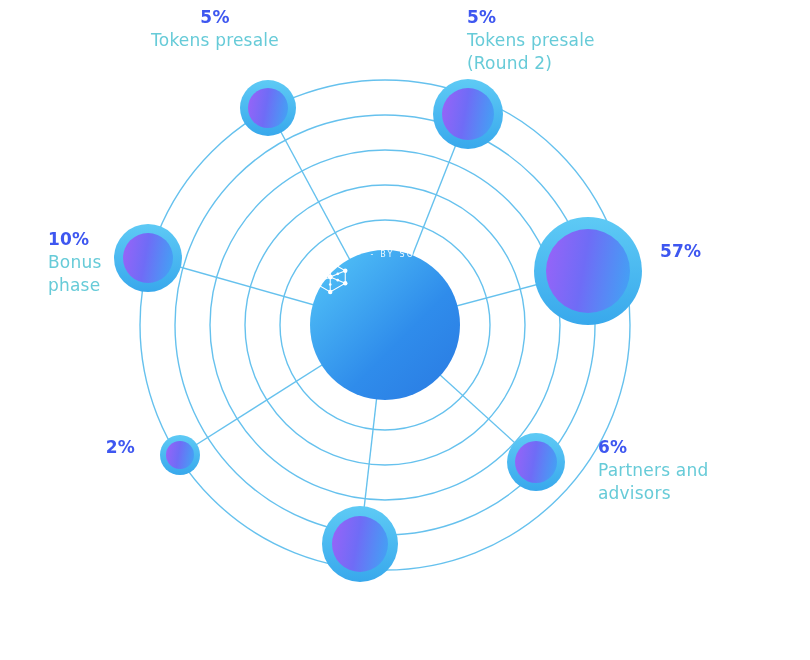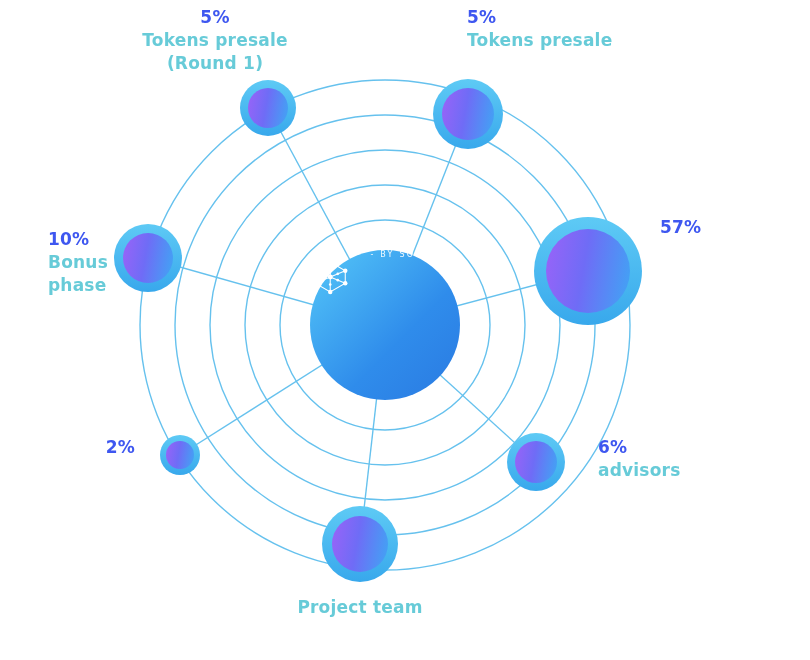--- a/index.html
+++ b/index.html
@@ -61,21 +61,21 @@
   .label-block.right{text-align:right;}
   .pct{
     font-size:17px;
     font-weight:700;
     color:var(--pct);
     line-height:23px;
     letter-spacing:0.2px;
   }
   .txt{
     font-size:17px;
-    font-weight:700;
+    font-weight:400;
     color:var(--teal);
     line-height:23px;
     letter-spacing:0.2px;
   }
 </style>
 </head>
 <body>
 
 <div class="stage">
 
@@ -150,44 +150,44 @@
         <circle cx="19.5" cy="31.8" r="2"></circle>
         <circle cx="19.5" cy="22.2" r="2"></circle>
       </g>
     </svg>
     <div class="center-caption">- BY SOFTNIO -</div>
   </div>
 
   <div class="label-block center" style="left:115px;top:6px;width:200px">
     <div class="pct">5%</div>
     <div class="txt">Tokens presale</div>
-    <div class="txt">(Round 1)</div>
   </div>
 
   <div class="label-block" style="left:467px;top:6px;width:180px">
     <div class="pct">5%</div>
     <div class="txt">Tokens presale</div>
+    <div class="txt">(Round 2)</div>
   </div>
 
   <div class="label-block" style="left:48px;top:228px;width:110px">
     <div class="pct">10%</div>
     <div class="txt">Bonus</div>
     <div class="txt">phase</div>
   </div>
 
-  <div class="label-block" style="left:660px;top:216px;width:145px">
+  <div class="label-block" style="left:660px;top:240px;width:145px">
     <div class="pct">57%</div>
   </div>
 
   <div class="label-block right" style="left:38px;top:436px;width:97px">
     <div class="pct">2%</div>
   </div>
 
   <div class="label-block" style="left:598px;top:436px;width:150px">
     <div class="pct">6%</div>
+    <div class="txt">Partners and</div>
     <div class="txt">advisors</div>
   </div>
 
   <div class="label-block center" style="left:270px;top:596px;width:180px">
-    <div class="txt">Project team</div>
   </div>
 
 </div>
 
 </body></html>

